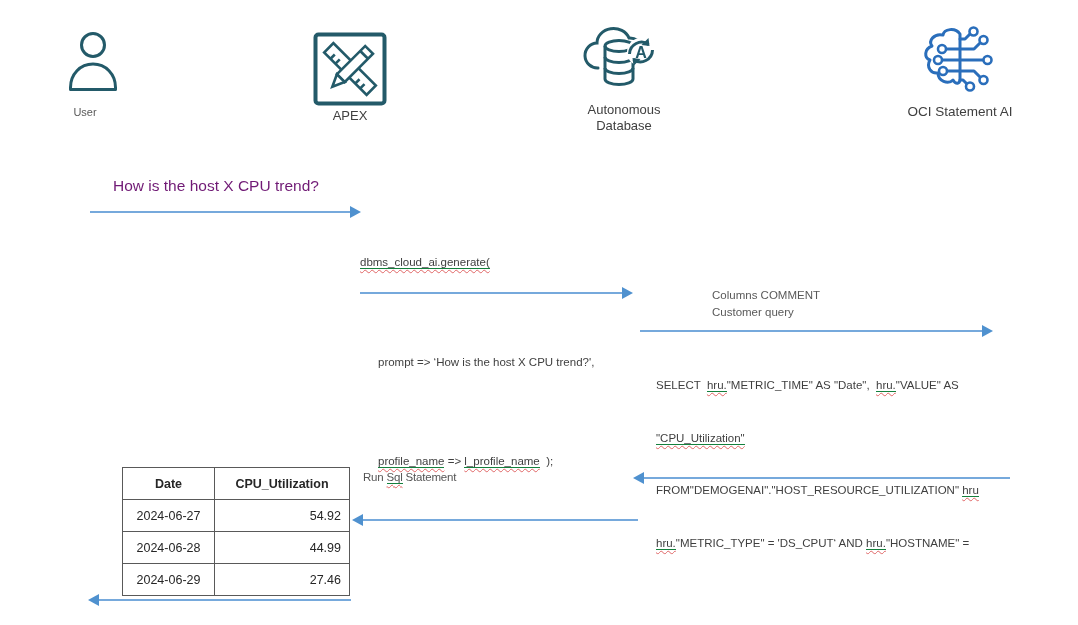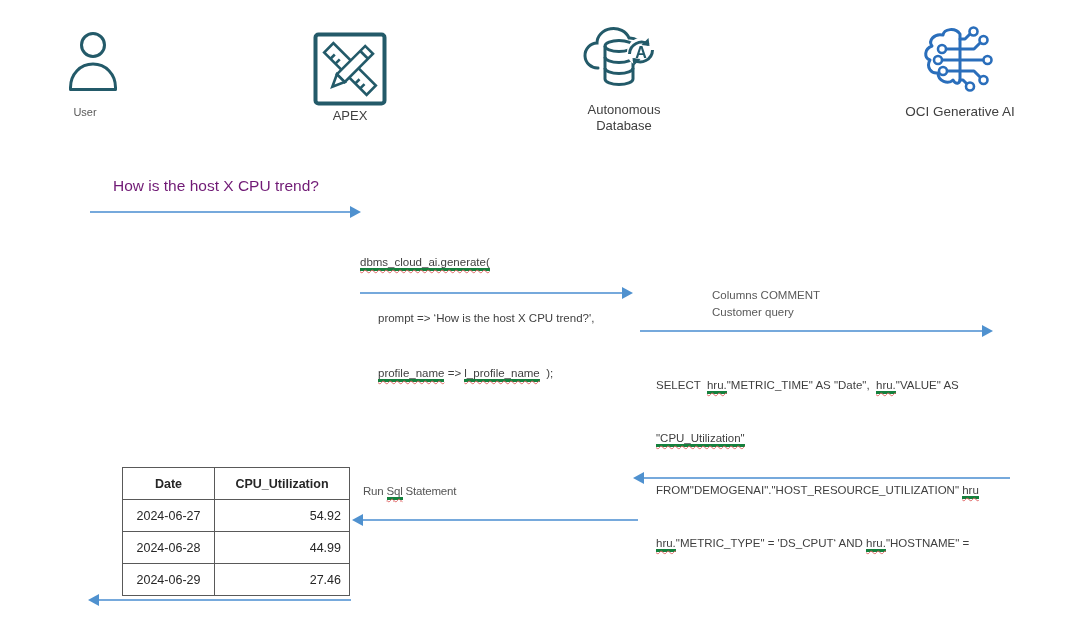--- a/index.html
+++ b/index.html
@@ -23,23 +23,23 @@
   }
 
   
   .actor-label { text-align:center; color:#404040; }
 
   
   .question { font-size:15.5px; color:#701a75; }
   .note { font-size:11.5px; color:#595959; line-height:17px; }
   .codeblock, .sqlblock { font-size:11.5px; color:#3f3f3f; line-height:18.5px; white-space:pre-wrap; }
   .sqlblock { line-height:17.5px; width:368px; }
-  .ind { padding-left:18px; }
+  .ind { padding-left:18px;margin-top:44px; }
   .tok {
-    border-bottom:3px solid #15803d;
+    border-bottom:1px solid #15803d;
     text-decoration: underline wavy #e06666 1px;
     text-underline-offset: 2.5px;
   }
   .runsql { font-size:11.5px; color:#555; letter-spacing:-0.2px; }
 
   
   table.result { border-collapse:collapse; font-size:12.5px; color:#262626; background:#fff; }
   table.result th, table.result td { border:1.6px solid #595959; padding:0 8px; }
   table.result th { font-weight:bold; text-align:center; height:31px; }
   table.result td { height:31px; }
@@ -124,21 +124,21 @@
         <circle cx="18" cy="36" r="4"></circle>
         <circle cx="23" cy="47" r="4"></circle>
         <circle cx="53.5" cy="7.5" r="4"></circle>
         <circle cx="63.5" cy="16" r="4"></circle>
         <circle cx="67.5" cy="36" r="4"></circle>
         <circle cx="63.5" cy="56" r="4"></circle>
         <circle cx="50" cy="62.5" r="4"></circle>
       </g>
     </svg>
   </div>
-  <div class="abs actor-label" style="left:885px; top:104px; width:150px; font-size:13.5px;">OCI Generative AI</div>
+  <div class="abs actor-label" style="left:885px; top:104px; width:150px; font-size:13.5px;">OCI Statement AI</div>
 
   <div class="abs question" style="left:113px; top:177px;">How is the host X CPU trend?</div>
   <div class="arrow right" style="left:90px; top:211px; width:260px;"></div>
 
   <div class="abs codeblock" style="left:360px; top:216px;">
     <div><span class="tok">dbms_cloud_ai.generate(</span></div>
     <div class="ind">prompt =&gt; ‘How is the host X CPU trend?',</div>
     <div class="ind"><span class="tok">profile_name</span><span> =&gt; </span><span class="tok">l_profile_name</span><span>  );</span></div>
   </div>
   <div class="arrow right" style="left:360px; top:292px; width:262px;"></div>
@@ -153,21 +153,21 @@
     <div><span>SELECT  </span><span class="tok">hru.</span><span>"METRIC_TIME" AS "Date",  </span><span class="tok">hru.</span><span>"VALUE" AS</span></div>
     <div><span class="tok">"CPU_Utilization"</span></div>
     <div><span>FROM"DEMOGENAI"."HOST_RESOURCE_UTILIZATION" </span><span class="tok">hru</span></div>
     <div><span class="tok">hru.</span><span>"METRIC_TYPE" = 'DS_CPUT‘ AND </span><span class="tok">hru.</span><span>"HOSTNAME" =</span></div>
     
     
   </div>
 
   <div class="arrow left" style="left:644px; top:477px; width:366px;"></div>
 
-  <div class="abs runsql" style="left:363px; top:485px;"><span>Run </span><span class="tok">Sql</span><span> Statement</span></div>
+  <div class="abs runsql" style="left:363px; top:471px;"><span>Run </span><span class="tok">Sql</span><span> Statement</span></div>
   <div class="arrow left" style="left:363px; top:519px; width:275px;"></div>
 
   <table class="result abs" style="left:122px; top:467px;">
     <thead>
       <tr>
         <th class="c-date">Date</th>
         <th class="c-val">CPU_Utilization</th>
       </tr>
     </thead>
     <tbody>

